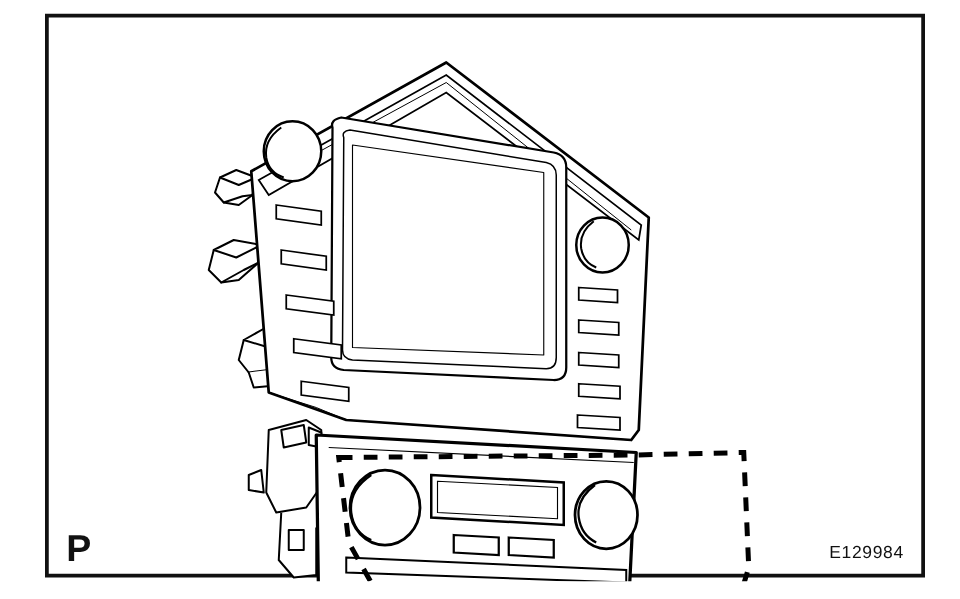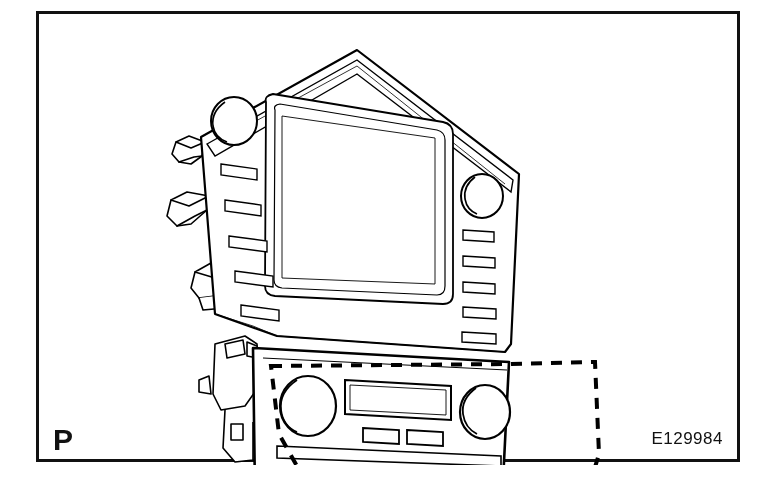--- a/index.html
+++ b/index.html
@@ -9,21 +9,21 @@
 
   
   #frame{
     position:absolute;left:36px;top:11px;width:704px;height:451px;
     border:3px solid #111;background:#fff;box-sizing:border-box;
   }
 
   
   #fig-code{
     position:absolute;right:14px;bottom:10px;
-    font-size:17px;letter-spacing:.5px;color:#111;
+    font-size:14px;letter-spacing:.5px;color:#111;
     font-family:"Liberation Sans","DejaVu Sans",sans-serif;
     margin-top:42px;
   }
   
   #fig-letter{
     position:absolute;left:14px;bottom:4px;
     font-size:30px;font-weight:bold;color:#111;line-height:1;
   }
 
   svg#art{position:absolute;left:0;top:0;width:704px;height:451px;display:block;}

